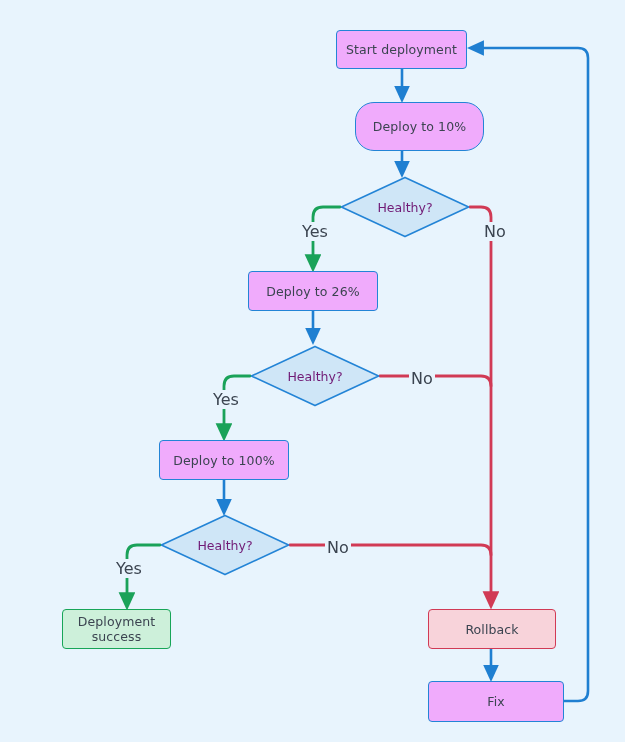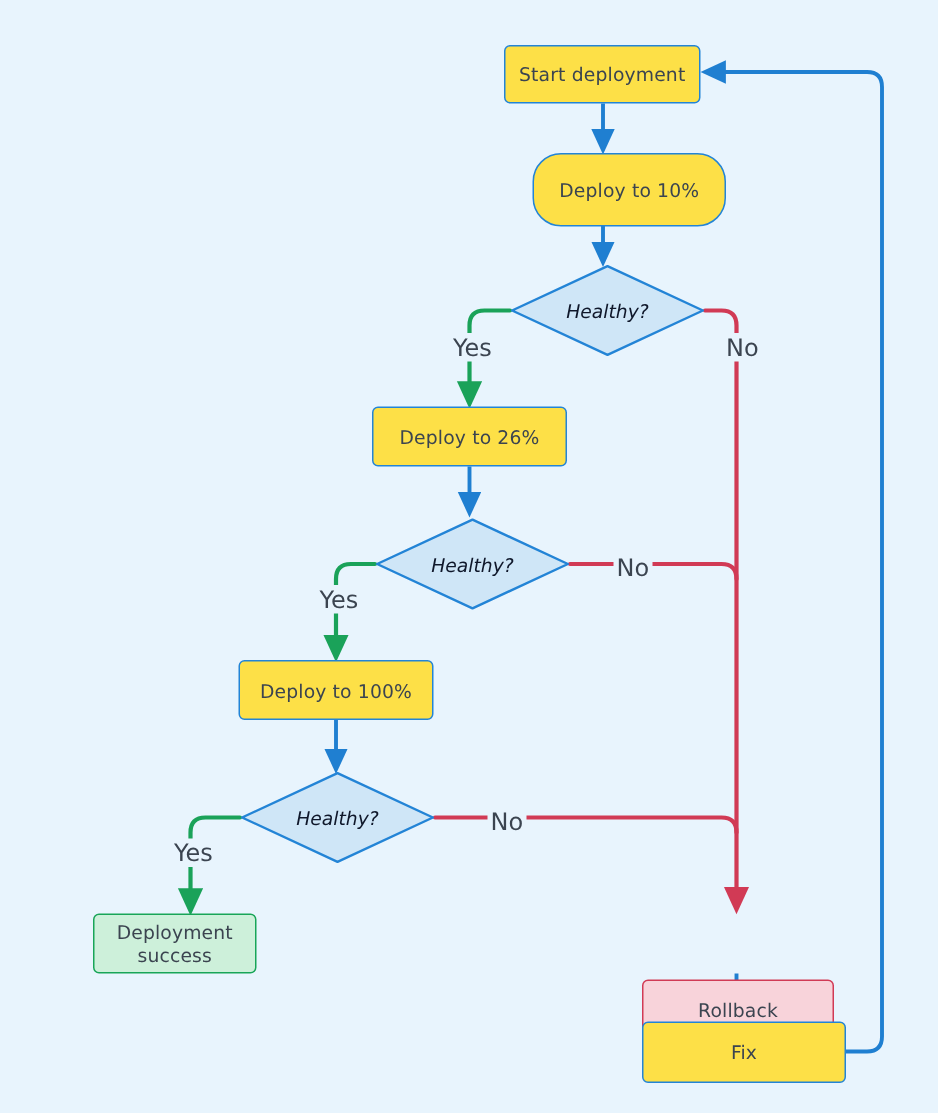--- a/index.html
+++ b/index.html
@@ -33,21 +33,21 @@
     display: flex;
     align-items: center;
     justify-content: center;
     text-align: center;
     font-size: 12.5px;
     color: #3b4450;
     letter-spacing: 0.1px;
     line-height: 1.2;
   }
   .node.process {
-    background: #fde047;
+    background: #f0abfc;
     border: 1.6px solid #2384d6;
     border-radius: 4px;
     text-align: right;
   }
   .node.success {
     background: #cdf0da;
     border: 1.6px solid #18a558;
     border-radius: 4px;
   }
   .node.danger {
@@ -66,22 +66,21 @@
   .diamond-label {
     position: absolute;
     left: 0;
     top: 0;
     width: 100%;
     height: 100%;
     display: flex;
     align-items: center;
     justify-content: center;
     font-size: 12.5px;
-    color: #0f172a;
-    font-style: italic;
+    color: #701a75;
   }
   .edge-label {
     position: absolute;
     font-size: 16px;
     color: #3b4450;
     white-space: nowrap;
     background: #e8f4fd;
     padding: 0 2px;
   }
 </style>
@@ -162,21 +161,21 @@
     <svg width="130" height="62" viewBox="0 0 130 62">
       <polygon points="65,1.4 128.6,31 65,60.6 1.4,31" fill="#cfe6f7" stroke="#2384d6" stroke-width="1.6" stroke-linejoin="round"></polygon>
     </svg>
     <div class="diamond-label">Healthy?</div>
   </div>
 
   <div class="node success" style="left:62px; top:609px; width:109px; height:40px;">
     <span>Deployment success</span>
   </div>
 
-  <div class="node danger" style="left:428px; top:609px; width:128px; height:40px;margin-top:44px;">
+  <div class="node danger" style="left:428px; top:609px; width:128px; height:40px;">
     <span>Rollback</span>
   </div>
 
   <div class="node process" style="left:428px; top:681px; width:136px; height:41px;">
     <span>Fix</span>
   </div>
 
   <div class="edge-label" style="left:300px; top:222px;">Yes</div>
   <div class="edge-label" style="left:482px; top:222px;">No</div>
 

